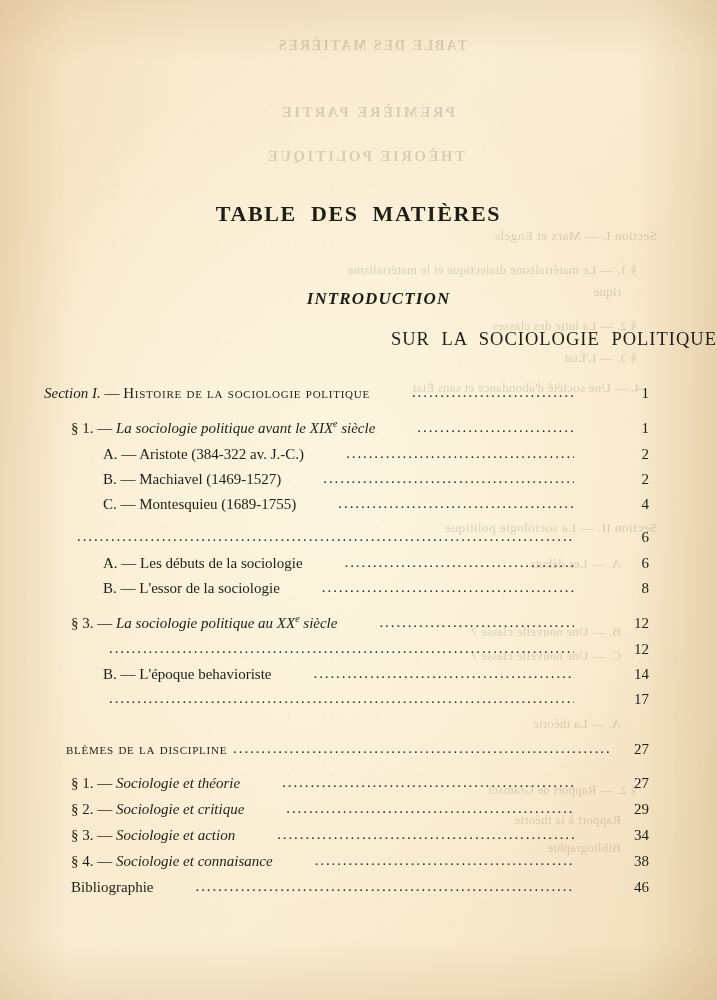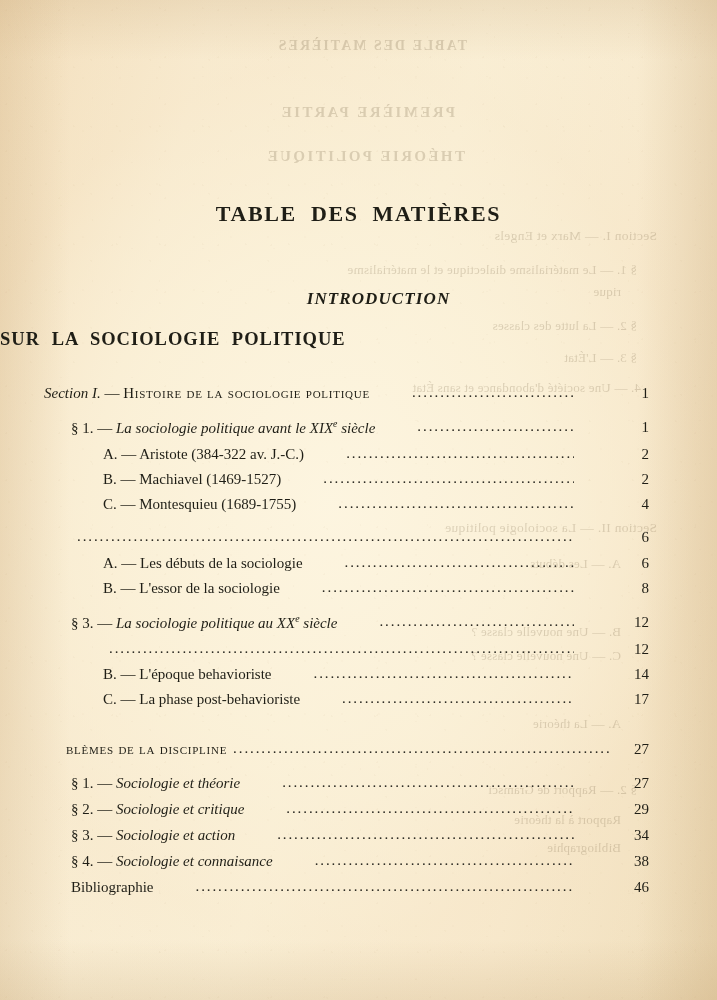--- a/index.html
+++ b/index.html
@@ -103,38 +103,38 @@
     font-weight: bold;
     letter-spacing: 1.1px;
     padding-left: 40px;
   }
 
   .intro-subtitle {
     position: absolute;
     top: 329px;
     left: 0;
     right: 0;
-    text-align: left;
+    text-align: right;
     font-size: 18.5px;
-    font-weight: bold;
+    font-weight: normal;
     letter-spacing: 1.0px;
     word-spacing: 6px;
   }
 
   
   .toc {
     position: absolute;
     top: 386px;
     left: 44px;
     width: 605px;
   }
 
   .toc-row {
     display: flex;
-    align-items: center;
+    align-items: flex-end;
     font-size: 15px;
     line-height: 1.0;
     gap: 36px;
   }
 
   .label { white-space: nowrap; }
 
   .leader {
     flex: 1 1 auto;
     overflow: hidden;
@@ -299,21 +299,20 @@
 
       <div class="toc-row lvl-item">
         <span class="label"><span>B.</span><span> — </span><span class="roman">L'époque behavioriste</span></span>
         <span class="leader">....................................................................................................</span>
         <span class="pageno">14</span>
       </div>
 
       <div class="row-gap"></div>
 
       <div class="toc-row lvl-item">
-        <span class="label"><span>C.</span><span> — </span><span class="roman">La phase post-behavioriste</span></span>
         <span class="leader">....................................................................................................</span>
         <span class="pageno">17</span>
       </div>
 
       <div class="gap-lg"></div>
 
       <div>
         <div class="row-gap"></div>
         <div class="wrap-second">
           <span class="label smallcaps">blèmes de la discipline</span>

